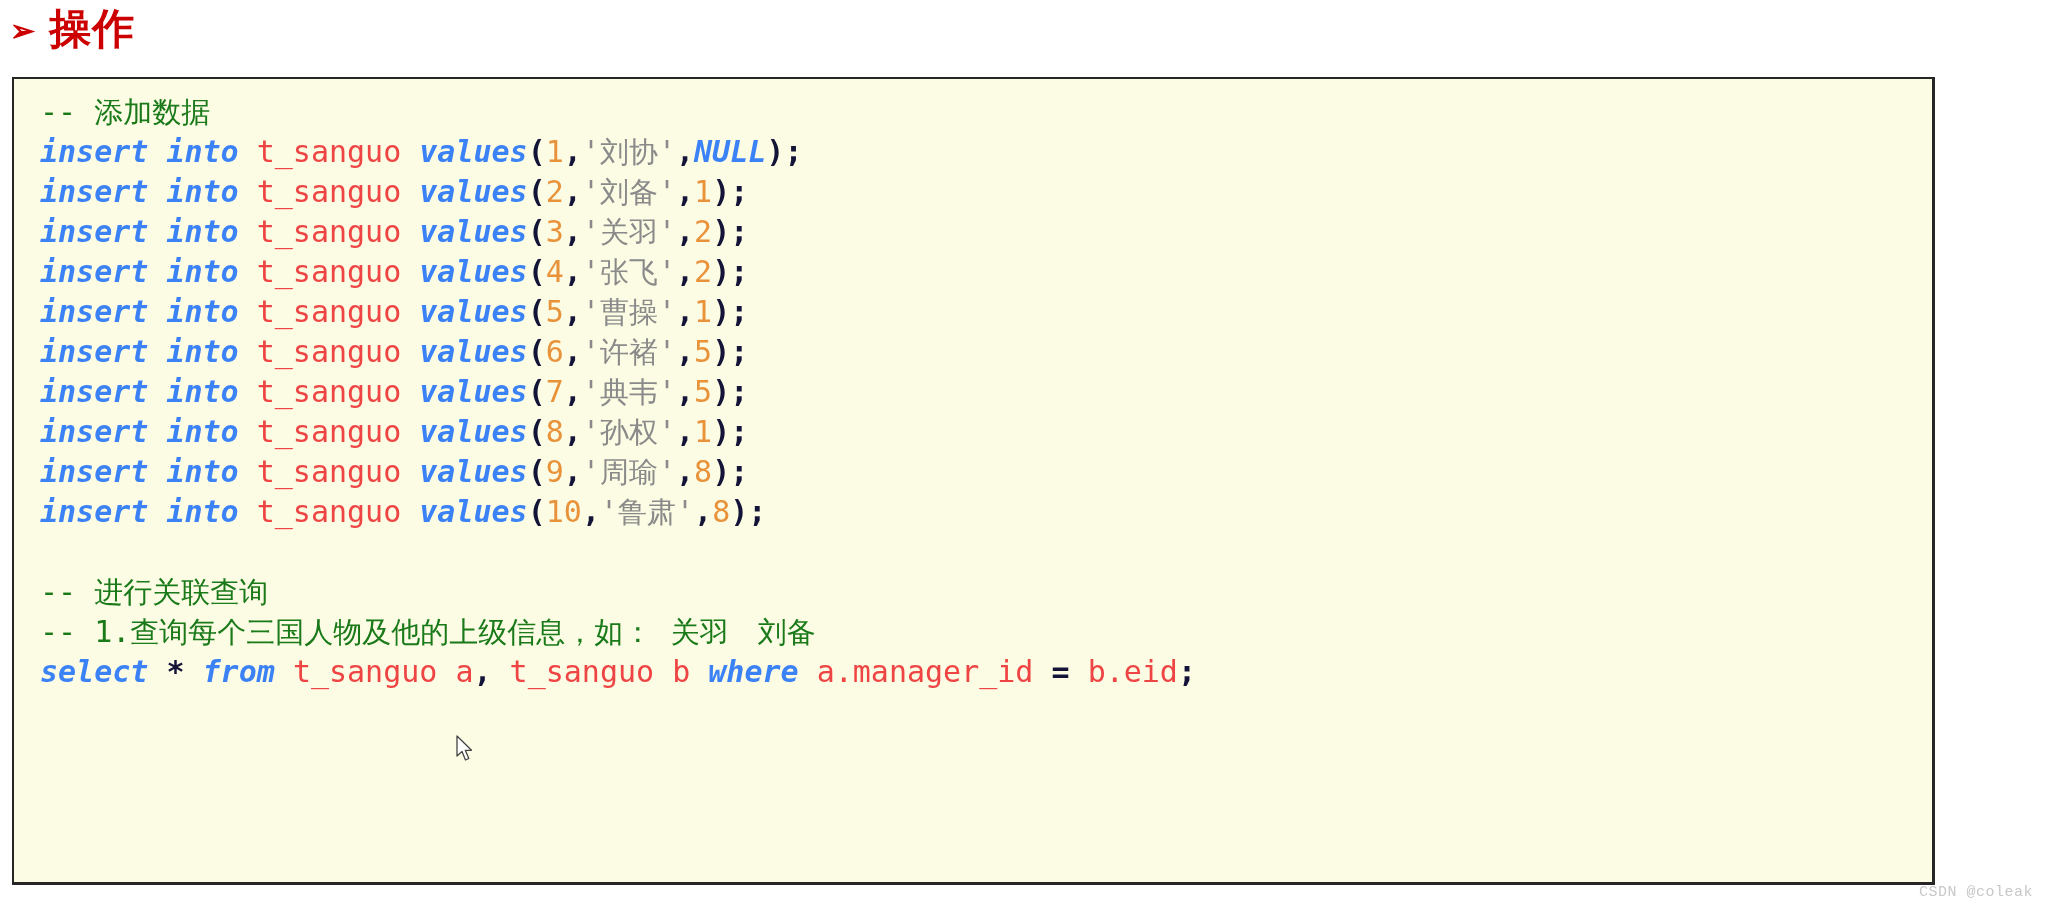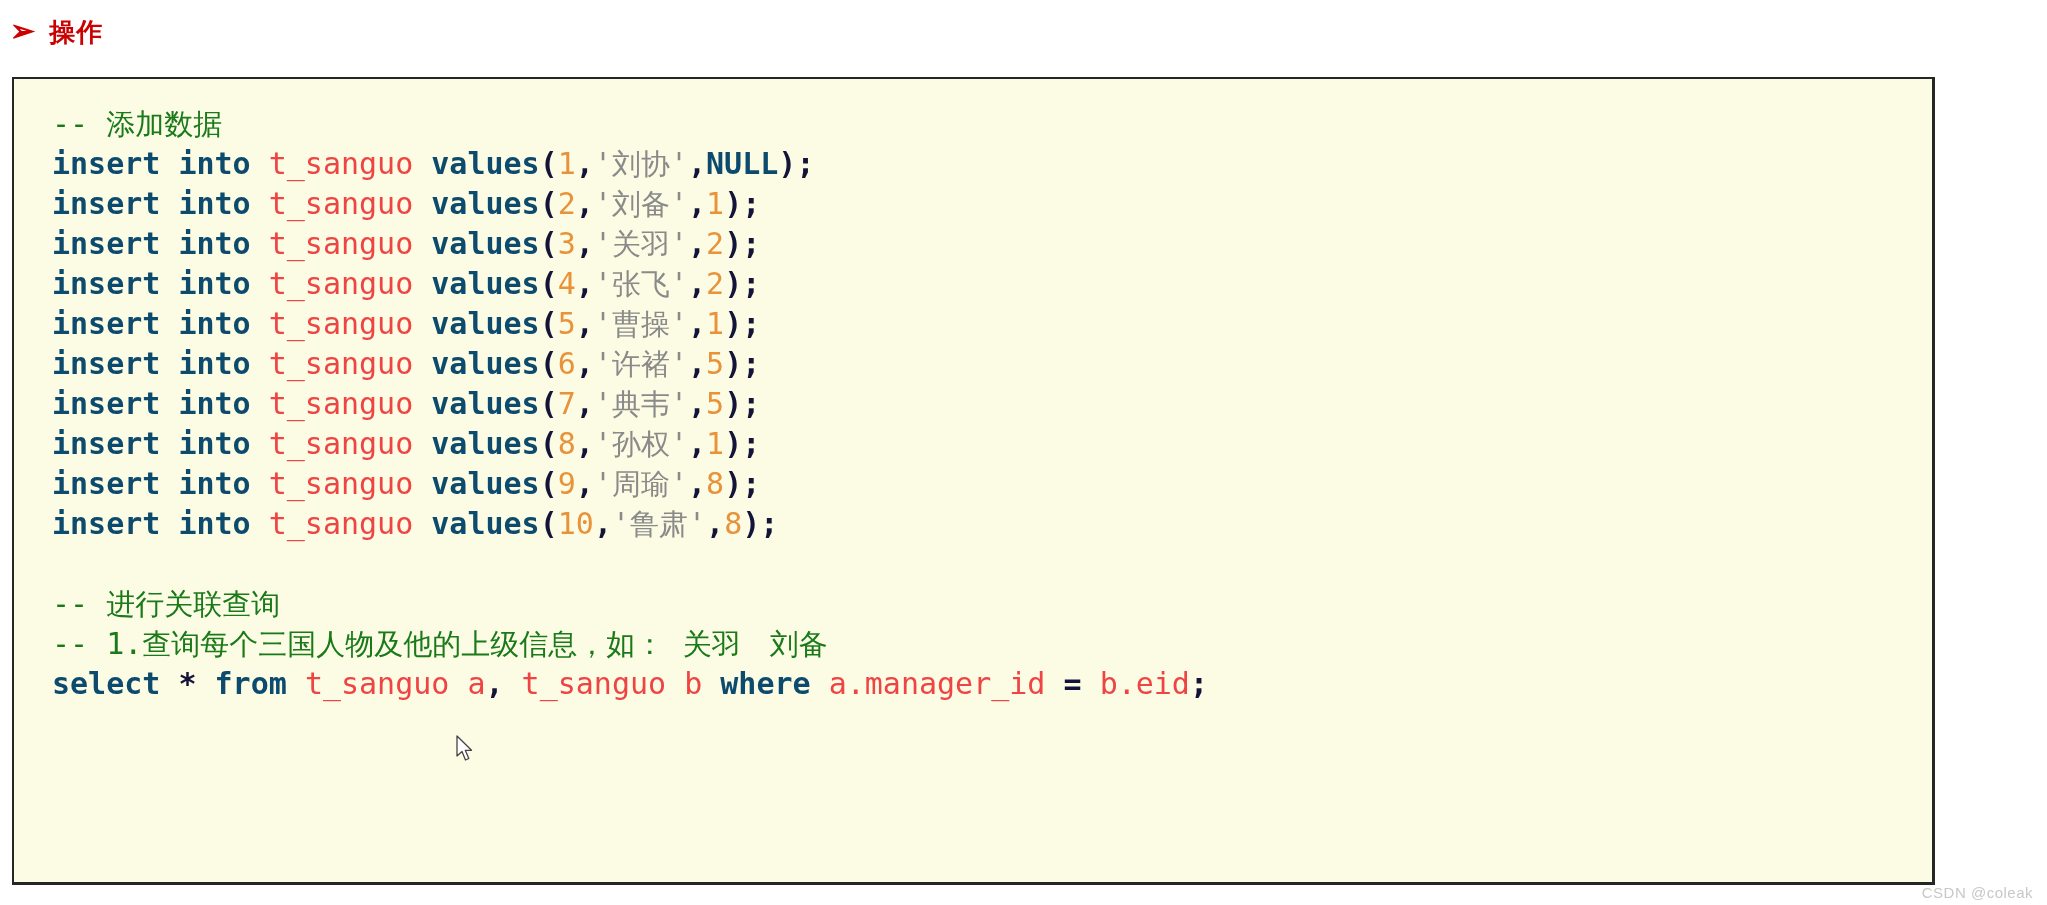--- a/index.html
+++ b/index.html
@@ -28,57 +28,57 @@
   .heading .bullet {
     color: #cc0000;
     font-size: 30px;
     line-height: 1;
     font-weight: 700;
     display: inline-block;
     transform: translateY(-1px);
   }
   .heading .title {
     color: #cc0000;
-    font-family: Liberation Sans, sans-serif;
-    font-size: 26px;
+    font-family: Liberation Mono, monospace;
+    font-size: 42px;
     font-weight: 700;
     letter-spacing: 1px;
     line-height: 1;
   }
 
   
   .code-block {
     position: absolute;
     left: 12px;
     top: 77px;
     width: 1923px;
     height: 808px;
     box-sizing: border-box;
     background: #fcfce4;
     border: 2px solid #262626;
     border-right-width: 3px;
     border-bottom-width: 3px;
     overflow: hidden;
   }
   .code {
-    margin: 12px;
+    margin: 0;
     padding: 13px 0 0 26px;
     font-family: "DejaVu Sans Mono", "Liberation Mono", monospace;
     font-size: 30px;
     line-height: 40px;
     white-space: pre;
     color: #3f3f3f;
     letter-spacing: 0px;
   }
   .code .ln { display: block; height: 40px; }
   .code .ln.blank { height: 40px; }
 
   
   .tk-comment { color: #1a7a1a; }
-  .tk-kw      { color: #0c4a6e; font-weight: 700; }
+  .tk-kw      { color: #3b82f6; font-weight: 700; font-style: italic; }
   .tk-id      { color: #ef4444; }
   .tk-num     { color: #e8923a; }
   .tk-str     { color: #8a8a8a; }
   .tk-punc    { color: #141438; font-weight: 700; }
   .tk-op      { color: #141438; font-weight: 700; }
   .tk-plain   { color: #404040; }
 
   
   .cjk {
     font-family: "DejaVu Sans", "Liberation Sans", sans-serif;
@@ -93,21 +93,21 @@
     width: 20px;
     height: 28px;
     pointer-events: none;
   }
 
   
   .watermark {
     position: absolute;
     right: 14px;
     bottom: 4px;
-    font-family: Liberation Sans, sans-serif;
+    font-family: Liberation Mono, monospace;
     font-size: 15px;
     color: #c8c8c8;
     letter-spacing: 0.5px;
     white-space: nowrap;
   }
 </style>
 </head>
 <body>
 
 <div class="heading">

